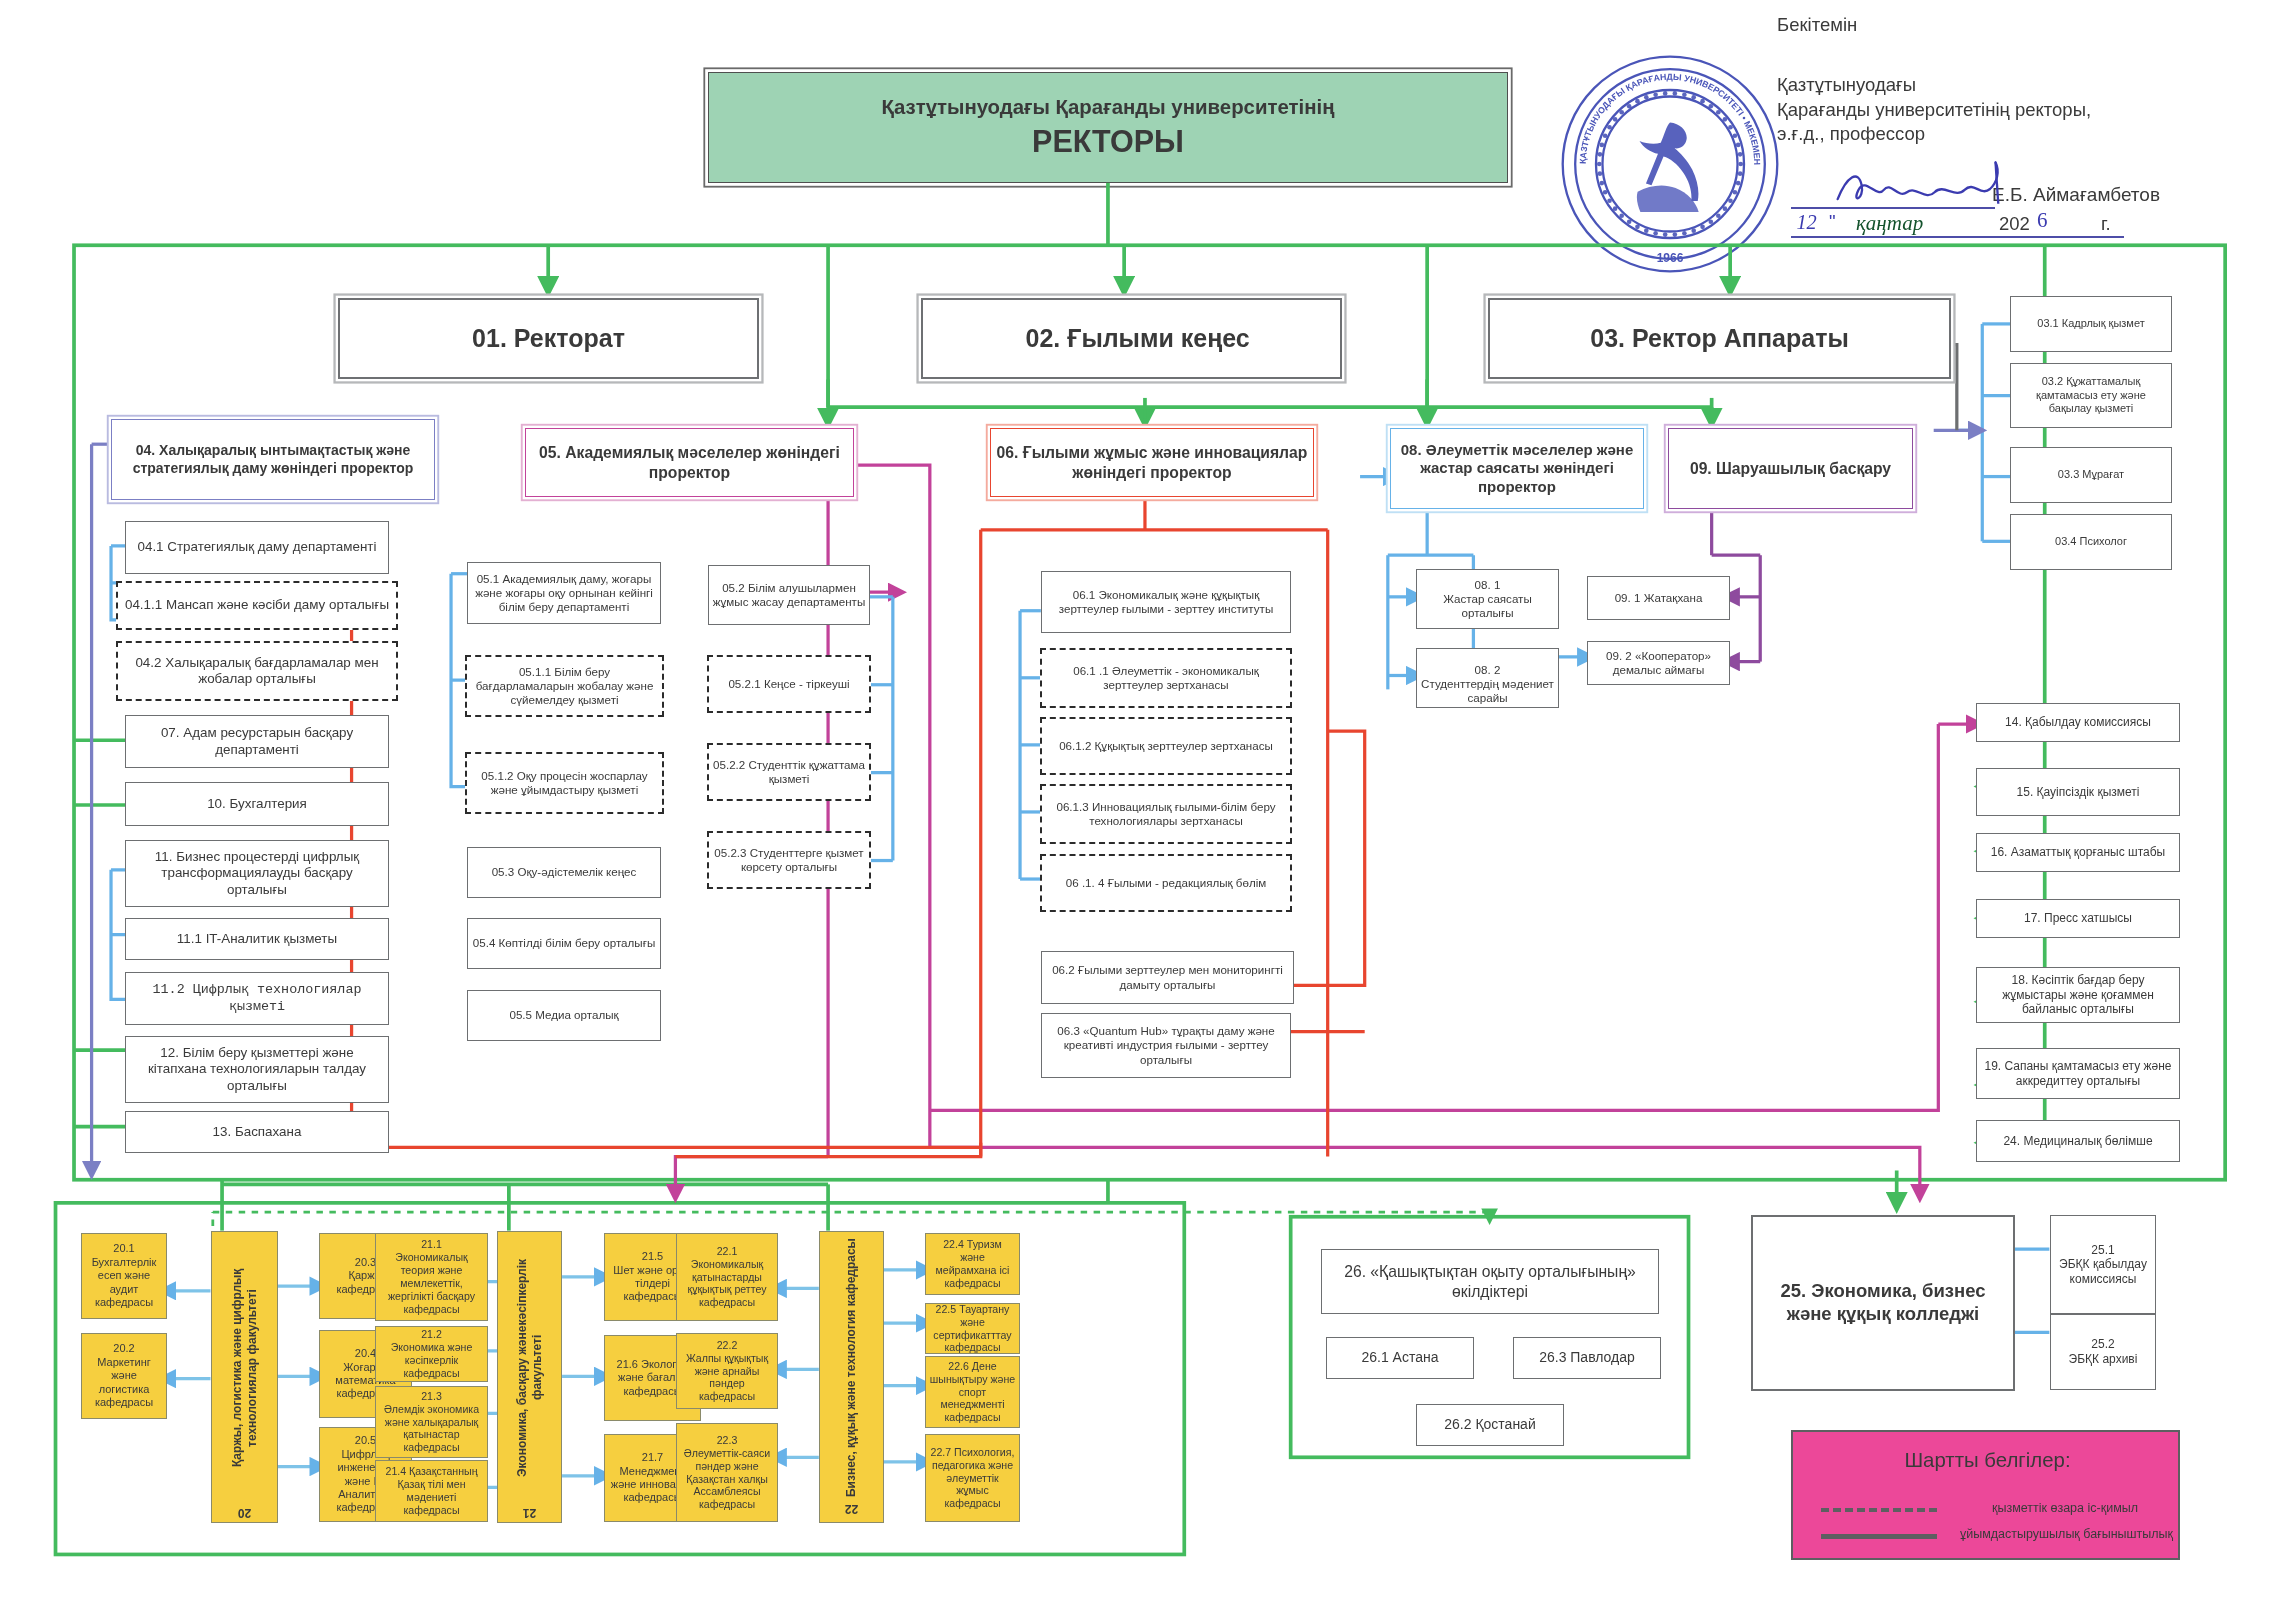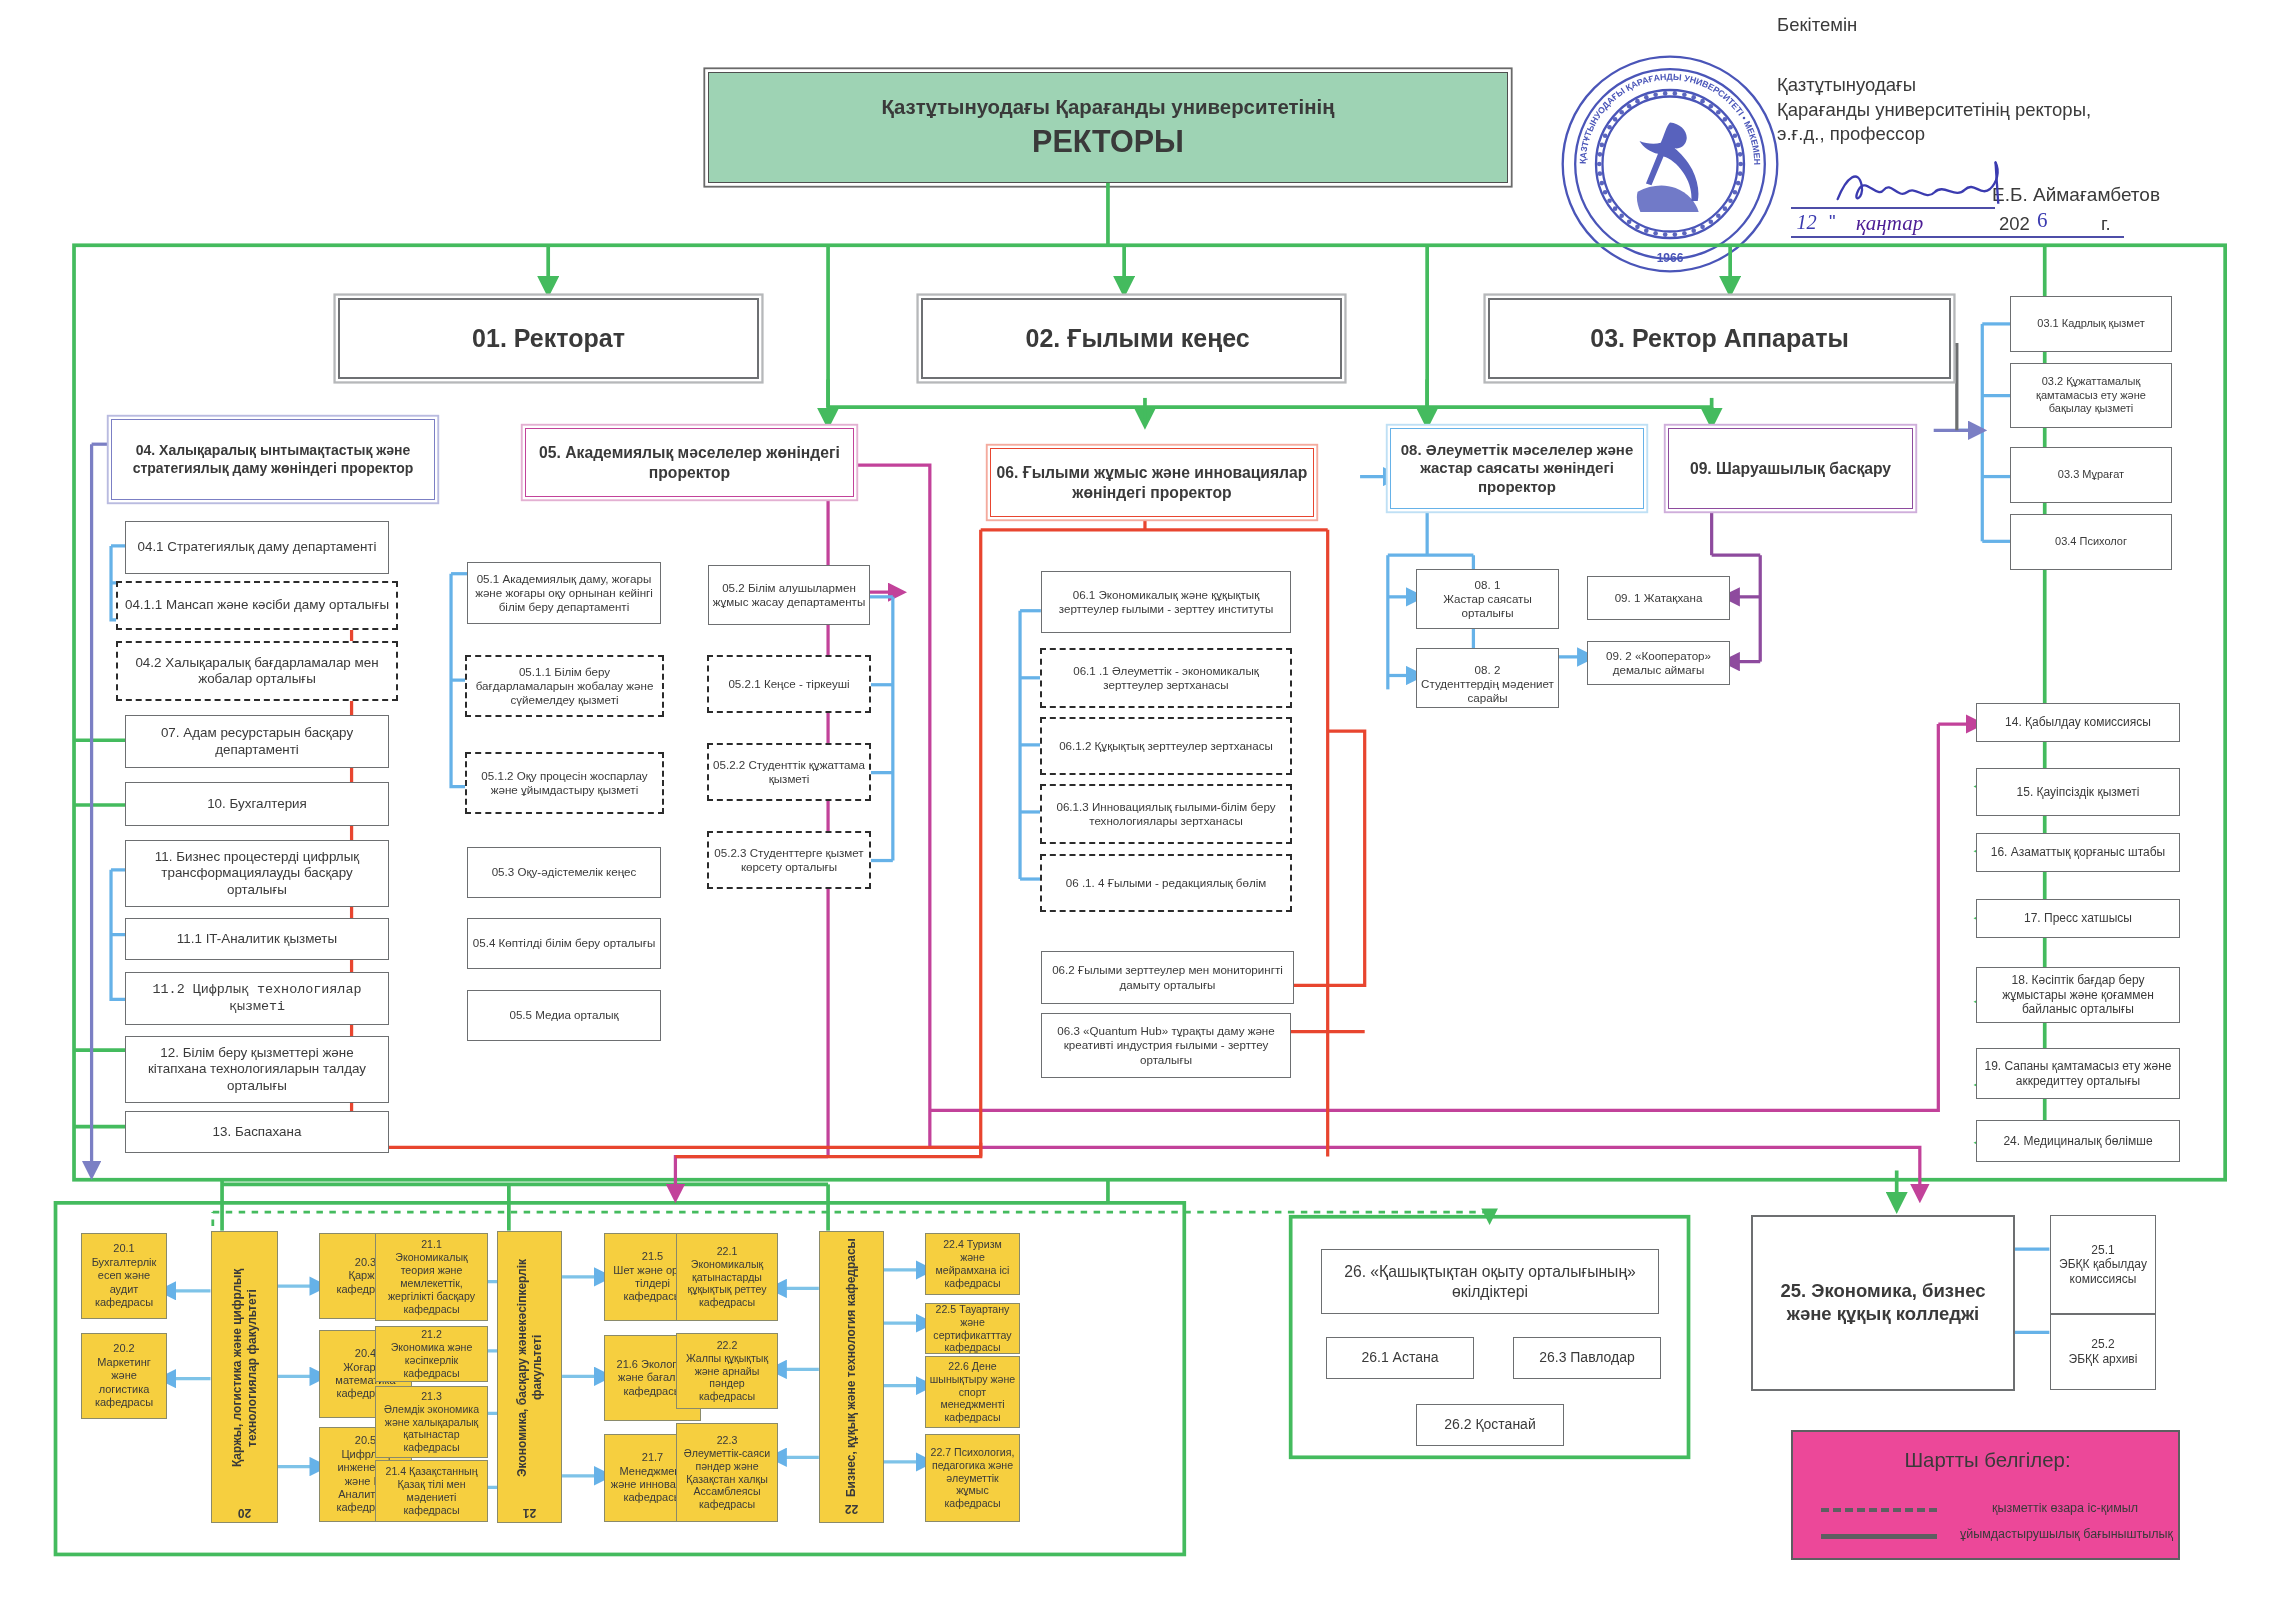--- a/index.html
+++ b/index.html
@@ -30,21 +30,21 @@
   <div class="abs" style="left:0;top:0;font-size:18.5px;">Бекітемін</div>
   <div class="abs" style="left:0;top:60px;font-size:18.5px;">Қазтұтынуодағы</div>
   <div class="abs" style="left:0;top:85px;font-size:18.5px;white-space:nowrap;">Қарағанды университетінің ректоры,</div>
   <div class="abs" style="left:0;top:109px;font-size:18.5px;">э.ғ.д., профессор</div>
   <div class="abs" style="left:215px;top:170px;font-size:19px;white-space:nowrap;">Е.Б. Аймағамбетов</div>
 
   <div class="abs" style="left:14px;top:193px;width:204px;height:1.9px;background:#4e4ea8;"></div>
   <div class="abs" style="left:14px;top:222px;width:333px;height:1.9px;background:#4e4ea8;"></div>
   <div class="abs" style="left:19.4px;top:197px;font-size:20.4px;color:#3b3bb0;font-family:'Liberation Serif',serif;font-style:italic;">12</div>
   <div class="abs" style="left:52px;top:197px;font-size:18.5px;color:#3b3bb0;">"</div>
-  <div class="abs" style="left:79px;top:197px;font-size:21px;color:#4c1d95;font-family:'Liberation Serif',serif;font-style:italic;">қаңтар</div>
+  <div class="abs" style="left:79px;top:197px;font-size:21px;color:#14532d;font-family:'Liberation Serif',serif;font-style:italic;">қаңтар</div>
   <div class="abs" style="left:222px;top:199px;font-size:18.5px;">202</div>
   <div class="abs" style="left:260px;top:194px;font-size:21px;color:#3b3bb0;font-family:'Liberation Serif',serif;">6</div>
   <div class="abs" style="left:324px;top:199px;font-size:18.5px;">г.</div>
 
   <svg width="217" height="60" style="left:56px;top:139px;" viewBox="0 0 470 130">
     <path d="M10,100 C30,50 55,35 62,70 C68,100 40,110 55,80 C70,50 95,100 110,80
              C125,60 140,100 160,85 C180,70 200,105 220,85 C240,65 265,100 285,80
              C305,60 320,95 340,78 C355,64 362,40 352,20" fill="none" stroke="#3b3bb0" stroke-width="5" stroke-linecap="round"></path>
     <path d="M352,20 L358,110" fill="none" stroke="#3b3bb0" stroke-width="5"></path>
   </svg>
@@ -345,21 +345,21 @@
 <div class="box" style="left:111px;top:419px;width:324px;height:81px;font-size:14px;font-weight:bold;
             border-color:#7b7fc4;box-shadow:0 0 0 2.3px #fff,0 0 0 4.2px #b9bbe0;">
   <span>04. Халықаралық ынтымақтастық және стратегиялық даму жөніндегі проректор</span>
   </div>
 
 <div class="box" style="left:525px;top:428px;width:329px;height:69px;font-size:15.7px;font-weight:bold;
             border-color:#c2429a;box-shadow:0 0 0 2.3px #fff,0 0 0 4.2px #e3b0d2;">
   <span>05. Академиялық мәселелер жөніндегі проректор</span>
   </div>
 
-<div class="box" style="left:990px;top:448px;width:324px;height:69px;font-size:15.7px;font-weight:bold;
+<div class="box" style="left:990px;top:428px;width:324px;height:69px;font-size:15.7px;font-weight:bold;
             border-color:#e8452f;box-shadow:0 0 0 2.3px #fff,0 0 0 4.2px #f4ab9e;">
   <span>06. Ғылыми жұмыс және инновациялар жөніндегі проректор</span>
   </div>
 
 <div class="box" style="left:1390px;top:428px;width:254px;height:81px;font-size:15px;font-weight:bold;
             border-color:#66b2e8;box-shadow:0 0 0 2.3px #fff,0 0 0 4.2px #bfe0f5;">
   <span>08. Әлеуметтік мәселелер және жастар саясаты жөніндегі проректор</span>
   </div>
 
 <div class="box" style="left:1668px;top:428px;width:245px;height:81px;font-size:15.7px;font-weight:bold;

